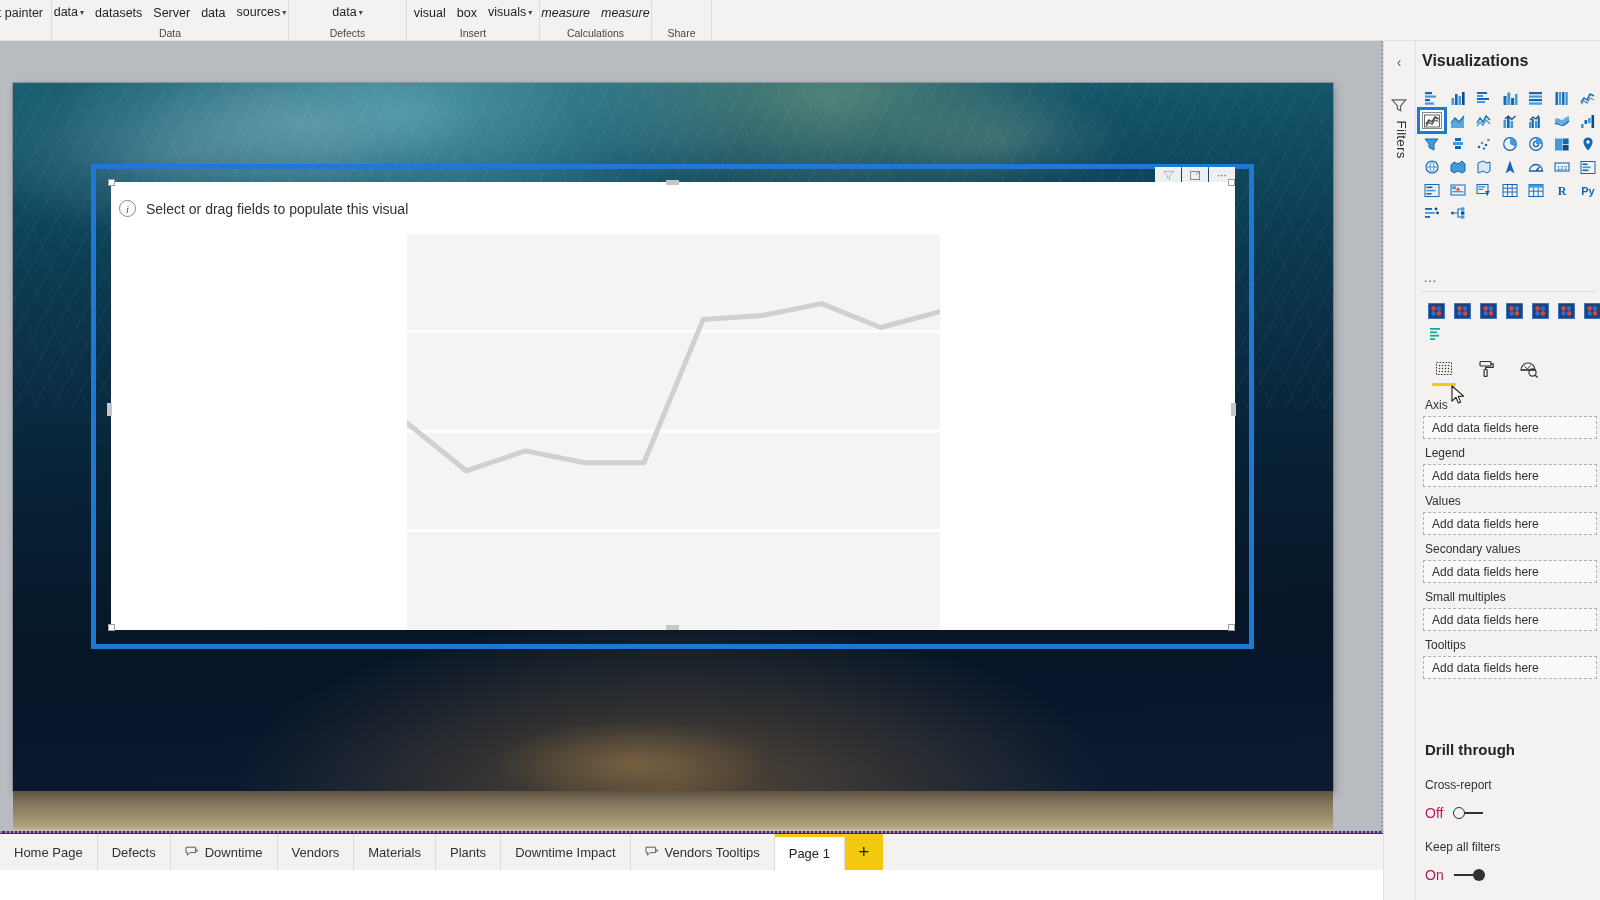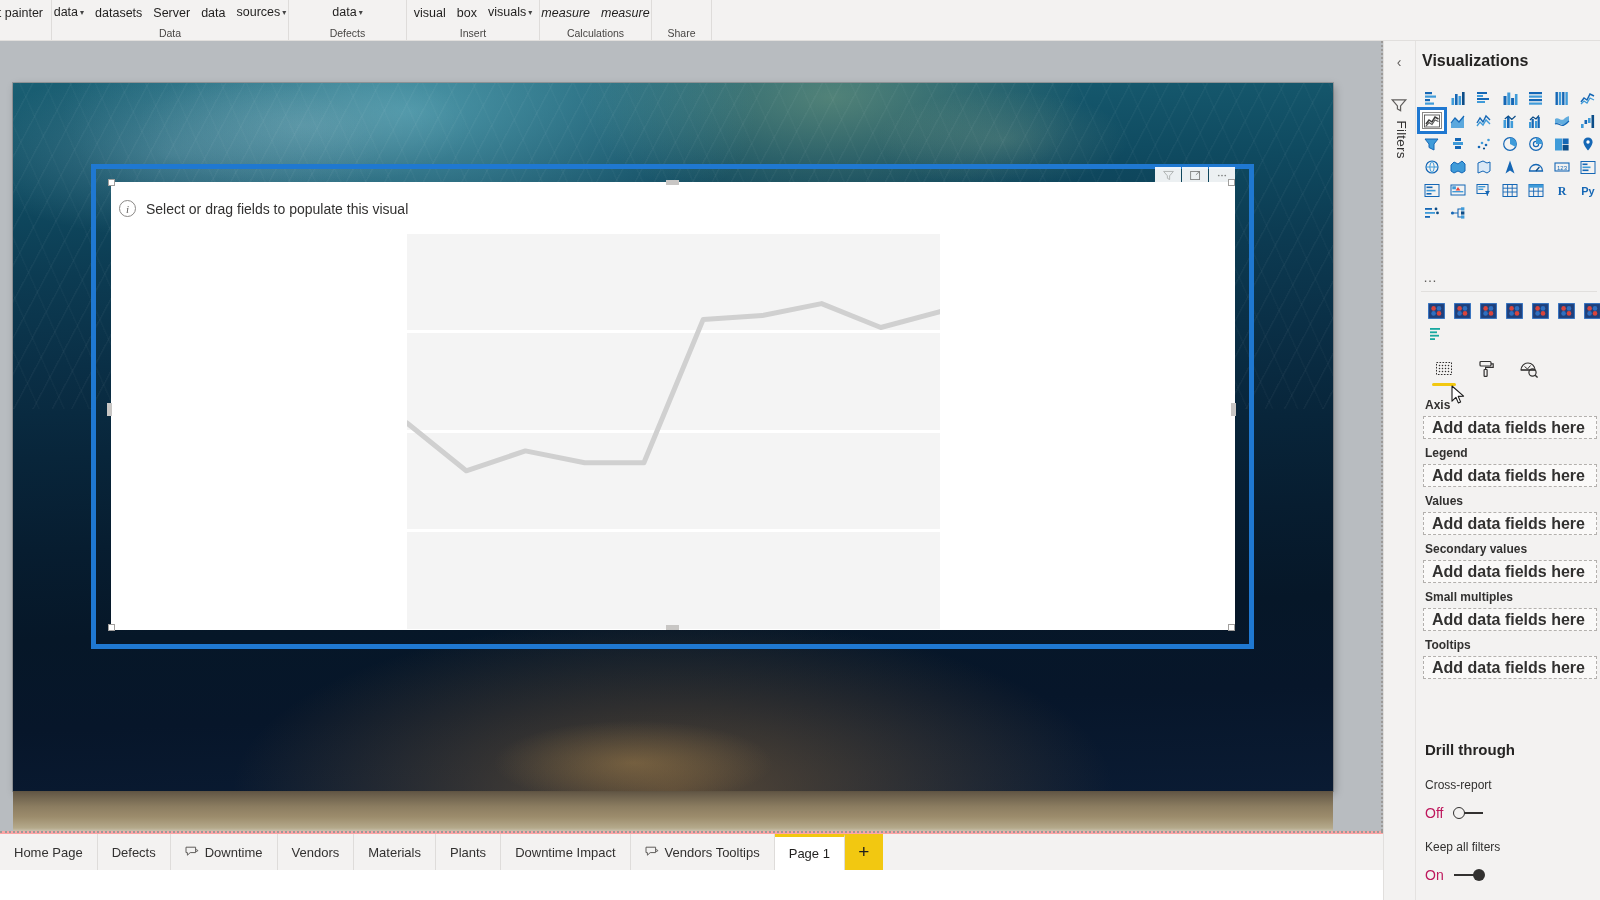--- a/index.html
+++ b/index.html
@@ -199,48 +199,48 @@
   .pane-tabs {
     position:absolute; left:0; top:312px; width:184px; height:32px;
     display:flex; align-items:center; gap:16px; padding-left:14px;
   }
   .ptab { position:relative; width:26px; height:26px; display:flex; align-items:center; justify-content:center; cursor:pointer; }
   .ptab.active::after {
     content:""; position:absolute; left:1px; bottom:-4px; width:24px; height:3px;
     background:#f2c811; border-radius:2px;
   }
 
-  .wells { position:absolute; left:0; top:350px; width:184px;font-weight:bold; }
+  .wells { position:absolute; left:0; top:350px; width:184px; }
   .well-label {
     font-size:12px; color:#323130; padding: 7px 0 4px 8px; line-height:14px;
   }
   .well-box {
     margin: 0 4px 0 6px; height: 23px;
     border: 1px dashed #b3b0ad; background:#faf9f8;
     display:flex; align-items:center; padding-left:8px;
-    font-size:16px; color:#323130; cursor:pointer;
+    font-size:12px; color:#323130; cursor:pointer;
   }
 
   .drill-title {
     position:absolute; left:8px; top:700px; font-size:15px; color:#252423; font-weight:600;
   }
   .drill-sub1 { position:absolute; left:8px; top:737px; font-size:12px; color:#323130; }
   .tgl-row1 { position:absolute; left:8px; top:764px; display:flex; align-items:center; gap:8px; }
   .drill-sub2 { position:absolute; left:8px; top:799px; font-size:12px; color:#323130; }
   .tgl-row2 { position:absolute; left:8px; top:826px; display:flex; align-items:center; gap:8px; }
   .tgl-lab { font-size:14px; color:#be185d; }
   .toggle { position:relative; width:34px; height:13px; cursor:pointer; }
   .tg-track { position:absolute; left:8px; top:5px; width:24px; height:2px; background:#323130; }
   .tg-knob-off { position:absolute; left:2px; top:0px; width:12px; height:12px; border-radius:50%; border:1.6px solid #323130; background:#f3f2f1; }
   .tg-knob-on  { position:absolute; left:21px; top:0px; width:12px; height:12px; border-radius:50%; background:#323130; }
 
   
   .pagebar {
     position: absolute; left: 0; top: 831px; width: 1383px; height: 69px;
-    background: #fca5a5;
+    background: #4c1d95;
     padding-left: 26px;
   }
   .pb-dotted {
     position:absolute; left:0; top:0; width:1383px; height:2px;
     border-top:2px dotted #9c9a98;
   }
   .pb-strip {
     position:absolute; left:0; top:3px; width:1383px; height:36px;
     background:#f3f2f1; display:flex; align-items:stretch;
   }

